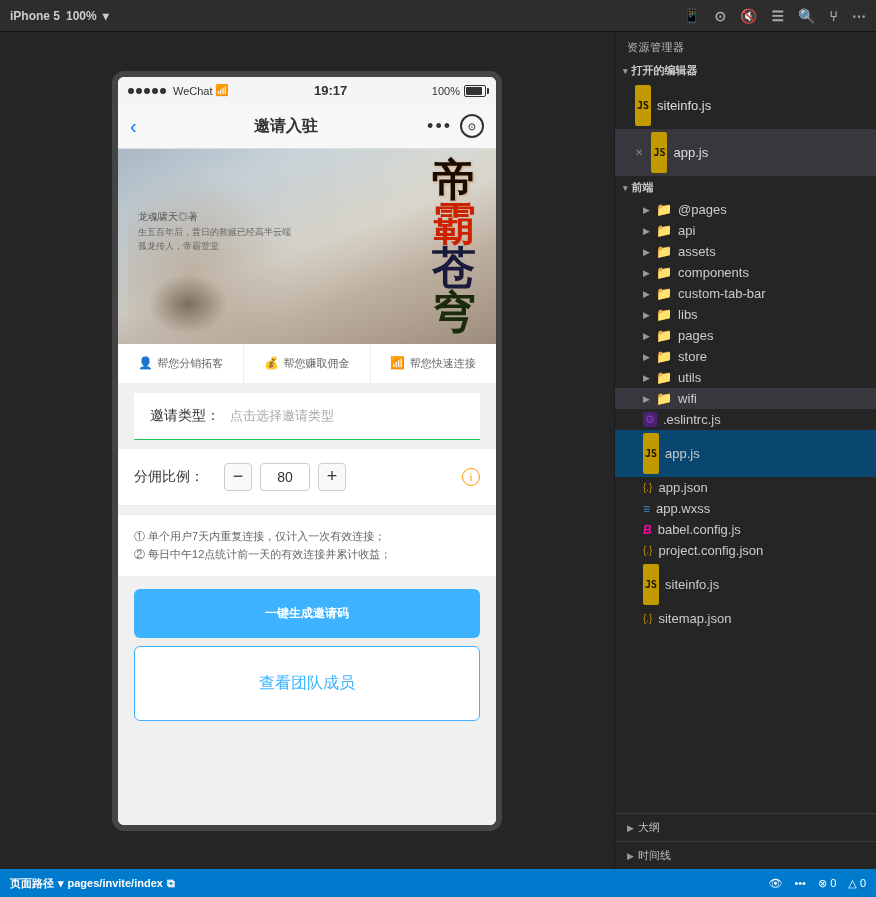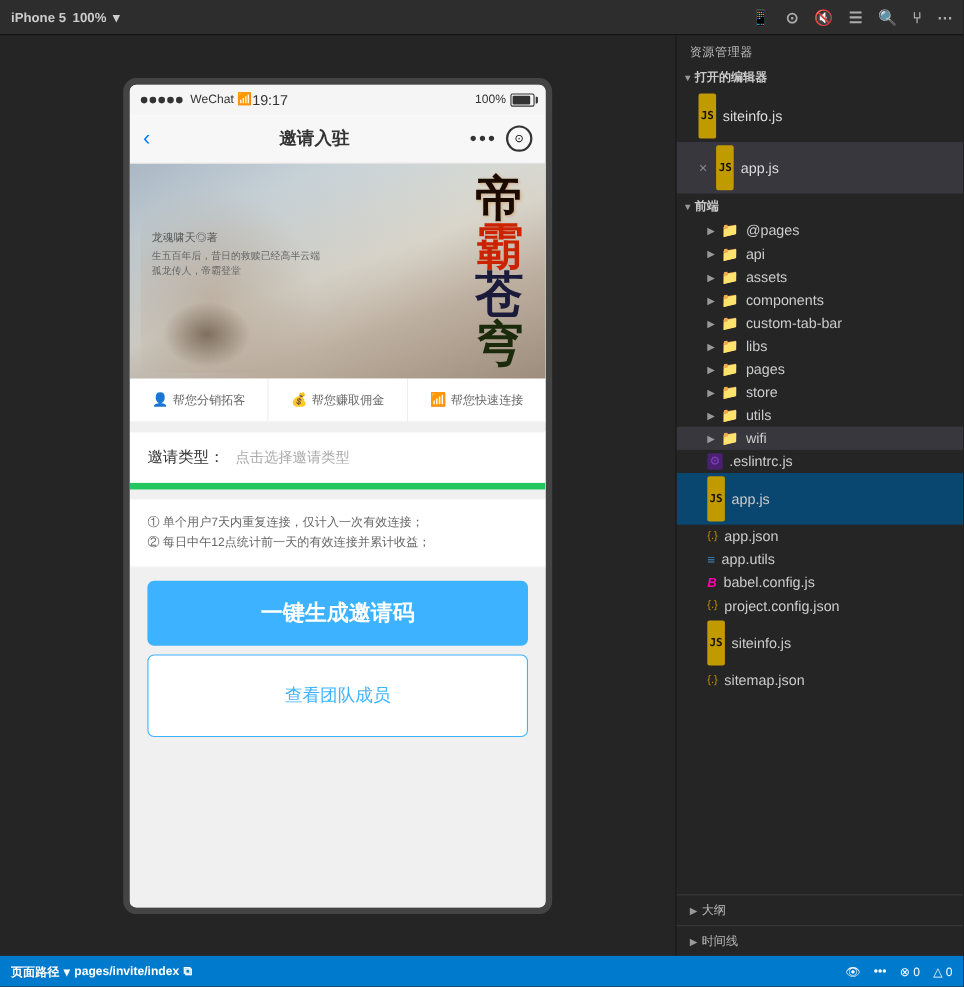--- a/index.html
+++ b/index.html
@@ -80,21 +80,21 @@
       display: flex;
       align-items: center;
       padding: 0 10px;
       font-size: 11px;
       color: #333;
       flex-shrink: 0;
     }
     .status-left { display: flex; align-items: center; gap: 3px; }
     .status-dots { display: flex; gap: 2px; }
     .status-dot { width: 6px; height: 6px; border-radius: 50%; background: #333; }
-    .status-center { flex: 1; text-align: left; font-size: 13px; font-weight: 400; }
+    .status-center { flex: 1; text-align: center; font-size: 13px; font-weight: 700; }
     .status-right { display: flex; align-items: center; gap: 4px; font-size: 11px; }
     .battery-box {
       width: 22px; height: 12px; border: 1.5px solid #333; border-radius: 2px;
       position: relative; display: flex; align-items: center; padding: 1px;
     }
     .battery-fill { height: 100%; background: #333; width: 90%; border-radius: 1px; }
     .battery-tip {
       width: 2px; height: 6px; background: #333; border-radius: 0 1px 1px 0;
       position: absolute; right: -4px;
     }
@@ -175,24 +175,24 @@
       align-items: center;
       justify-content: center;
       gap: 4px;
     }
     .action-btn:last-child { border-right: none; }
     .action-icon { font-size: 12px; }
 
     
     .invite-section {
       background: #fff;
-      margin: 8px 0 0;
+      margin: 8px 16px 0;
       padding: 14px 16px;
       border-top: 1px solid #eee;
-      border-bottom: 6px solid #22c55e;
+      border-bottom: 1px solid #22c55e;
     }
     .invite-row {
       display: flex;
       align-items: center;
       gap: 10px;
     }
     .invite-label {
       font-size: 14px;
       color: #333;
       font-weight: 500;
@@ -267,21 +267,21 @@
       gap: 4px;
     }
 
     
     .generate-btn {
       margin: 12px 16px 8px;
       background: #3db3ff;
       border-radius: 6px;
       padding: 16px;
       text-align: center;
-      font-size: 20px;
+      font-size: 12px;
       color: #fff;
       font-weight: 600;
       cursor: pointer;
     }
 
     
     .view-team-btn {
       margin: 0 16px 8px;
       background: #fff;
       border: 1px solid #3db3ff;
@@ -482,20 +482,29 @@
           </div>
         </div>
 
         <div class="invite-section">
           <div class="invite-row">
             <span class="invite-label">邀请类型：</span>
             <span class="invite-select">点击选择邀请类型</span>
           </div>
         </div>
 
+        <div class="ratio-section">
+          <span class="ratio-label">分佣比例：</span>
+          <div class="ratio-control">
+            <div class="ratio-btn">−</div>
+            <div class="ratio-value">80</div>
+            <div class="ratio-btn">+</div>
+          </div>
+          <div class="ratio-info">i</div>
+        </div>
 
         <div class="notes-section">
           <div class="note-item">
             <span>① 单个用户7天内重复连接，仅计入一次有效连接；</span>
           </div>
           <div class="note-item">
             <span>② 每日中午12点统计前一天的有效连接并累计收益；</span>
           </div>
         </div>
 
@@ -589,21 +598,21 @@
       <div class="tree-item active" style="padding-left:28px;background:#094771;">
         <span class="js-icon">JS</span>
         <span>app.js</span>
       </div>
       <div class="tree-item" style="padding-left:28px;">
         <span style="color:#c09000;font-size:10px;">{.}</span>
         <span>app.json</span>
       </div>
       <div class="tree-item" style="padding-left:28px;">
         <span style="color:#3d8bc9;font-size:12px;">≡</span>
-        <span>app.utils</span>
+        <span>app.wxss</span>
       </div>
       <div class="tree-item" style="padding-left:28px;">
         <span style="color:#f0a;font-size:12px;font-style:italic;font-weight:bold;">B</span>
         <span>babel.config.js</span>
       </div>
       <div class="tree-item" style="padding-left:28px;">
         <span style="color:#c09000;font-size:10px;">{.}</span>
         <span>project.config.json</span>
       </div>
       <div class="tree-item" style="padding-left:28px;">

